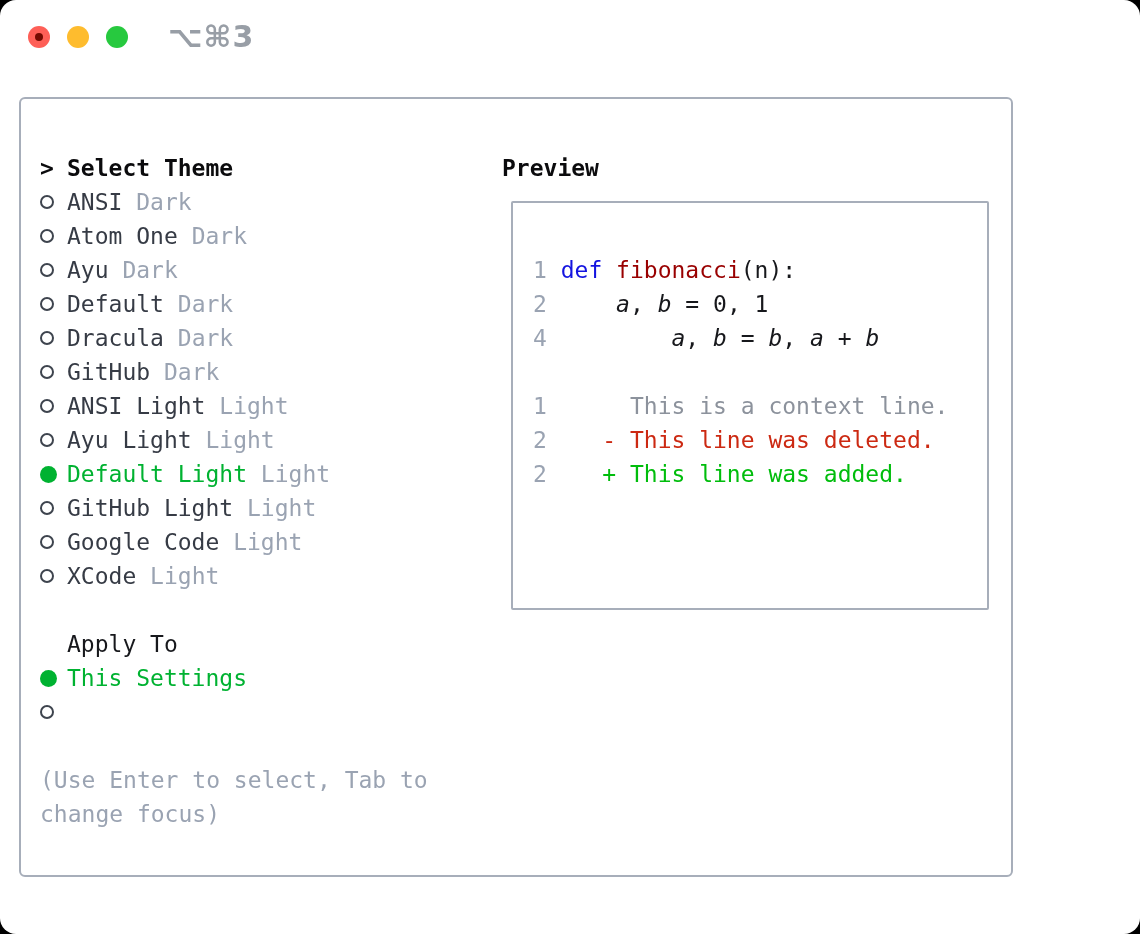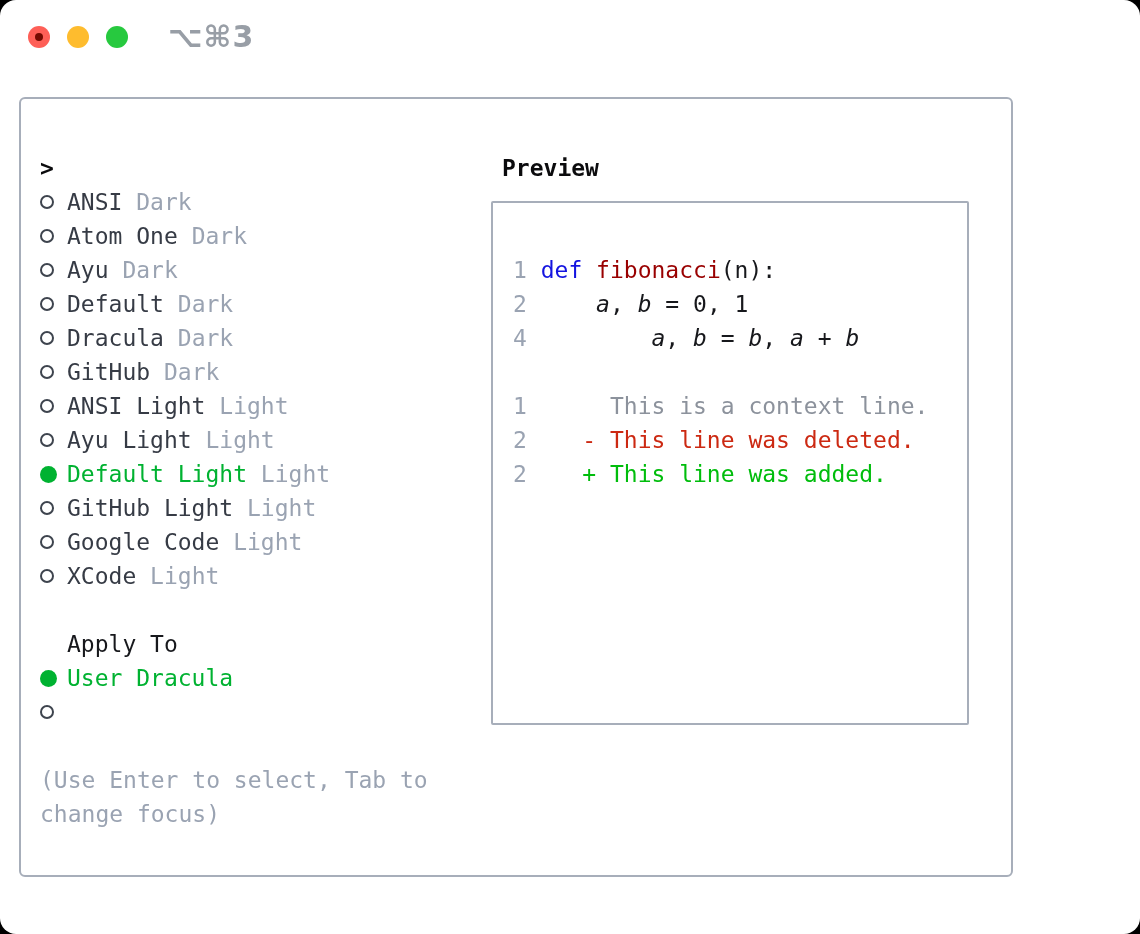--- a/index.html
+++ b/index.html
@@ -37,21 +37,21 @@
   .radio{width:14px;height:14px;border:2px solid #3e444e;border-radius:50%}
   .radio.on{width:17px;height:17px;border:none;background:var(--selected-green)}
   .opt-label{color:var(--dark-text)}
   .opt-label.sel{color:var(--selected-green)}
   .variant{color:var(--muted-gray);white-space:pre}
   .spacer{height:34px}
   .hint{color:var(--muted-gray);width:440px;line-height:34px}
   
   .preview-heading{position:absolute;left:481px;top:52px;height:34px;line-height:34px;
                    font-weight:bold;color:var(--black-text)}
-  .preview-box{position:absolute;left:470px;top:102px;width:478px;height:524px;
+  .preview-box{position:absolute;left:490px;top:102px;width:478px;height:409px;
                border:2px solid var(--panel-border);border-radius:2px;
                padding:50px 0 0 20px;overflow:hidden}
   .code-line{height:34px;line-height:34px;white-space:pre;color:#17181c}
   .tok-ln{color:var(--muted-gray)}
   .tok-kw{color:var(--keyword-blue)}
   .tok-fn{color:var(--function-red)}
   .tok-var{font-style:italic;color:#17181c}
   .tok-ctx{color:var(--context-gray)}
   .tok-del{color:var(--diff-deleted)}
   .tok-add{color:var(--diff-added)}
@@ -65,20 +65,21 @@
     <span class="tl yellow"></span>
     <span class="tl green"></span>
     <span class="win-title">⌥⌘3</span>
   </div>
 
   <div class="panel">
 
     <div class="left-col">
       <div class="row">
         <span class="marker"><span class="prompt">&gt;</span></span>
+        <span class="heading">Select Theme</span>
       </div>
 
       <div id="theme-items">
           <div class="row"><span class="marker"><span class="radio"></span></span><span class="opt-label">ANSI</span><span class="variant"> Dark</span></div>
           <div class="row"><span class="marker"><span class="radio"></span></span><span class="opt-label">Atom One</span><span class="variant"> Dark</span></div>
           <div class="row"><span class="marker"><span class="radio"></span></span><span class="opt-label">Ayu</span><span class="variant"> Dark</span></div>
           <div class="row"><span class="marker"><span class="radio"></span></span><span class="opt-label">Default</span><span class="variant"> Dark</span></div>
           <div class="row"><span class="marker"><span class="radio"></span></span><span class="opt-label">Dracula</span><span class="variant"> Dark</span></div>
           <div class="row"><span class="marker"><span class="radio"></span></span><span class="opt-label">GitHub</span><span class="variant"> Dark</span></div>
           <div class="row"><span class="marker"><span class="radio"></span></span><span class="opt-label">ANSI Light</span><span class="variant"> Light</span></div>
@@ -90,21 +91,21 @@
         </div>
 
       <div class="spacer"></div>
 
       <div class="row">
         <span class="marker"></span>
         <span class="subheading">Apply To</span>
       </div>
 
       <div id="apply-options">
-          <div class="row"><span class="marker"><span class="radio on"></span></span><span class="opt-label sel">User Dracula</span></div>
+          <div class="row"><span class="marker"><span class="radio on"></span></span><span class="opt-label sel">This Settings</span></div>
           <div class="row"><span class="marker"><span class="radio"></span></span></div>
         </div>
 
       <div class="spacer"></div>
 
       <div class="hint">(Use Enter to select, Tab to change focus)</div>
     </div>
 
     <div class="preview-heading">Preview</div>
 

